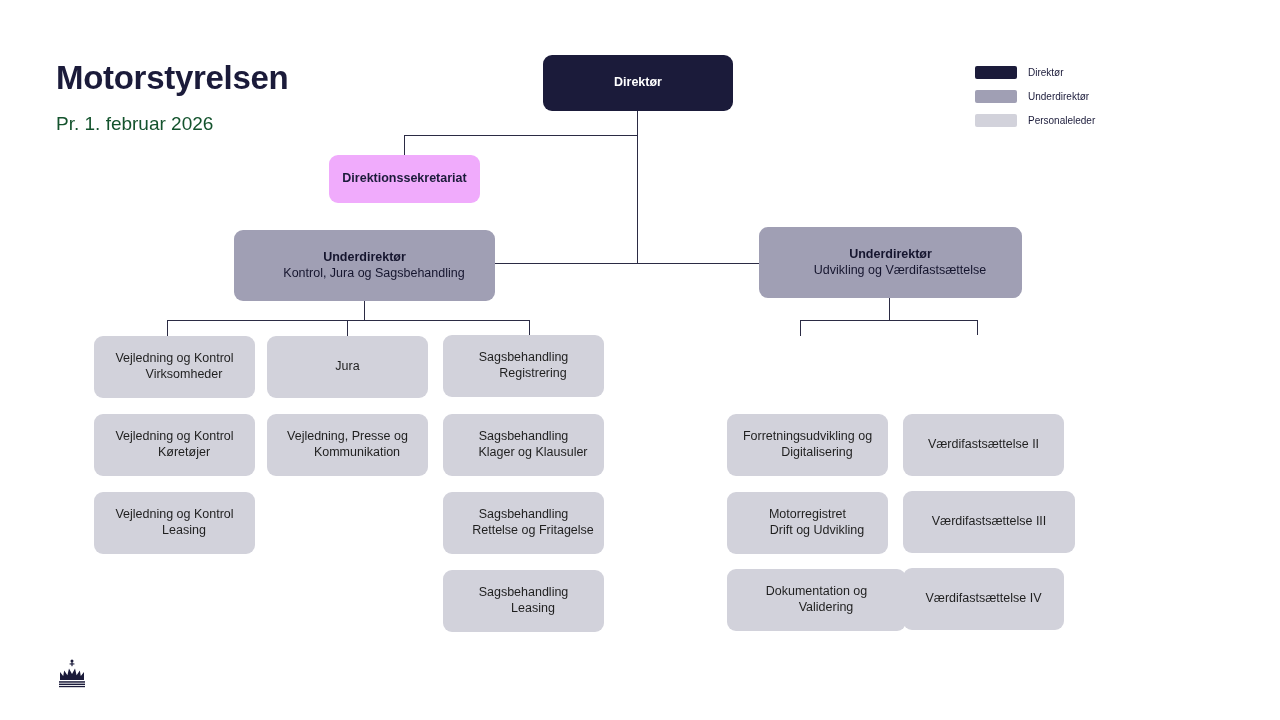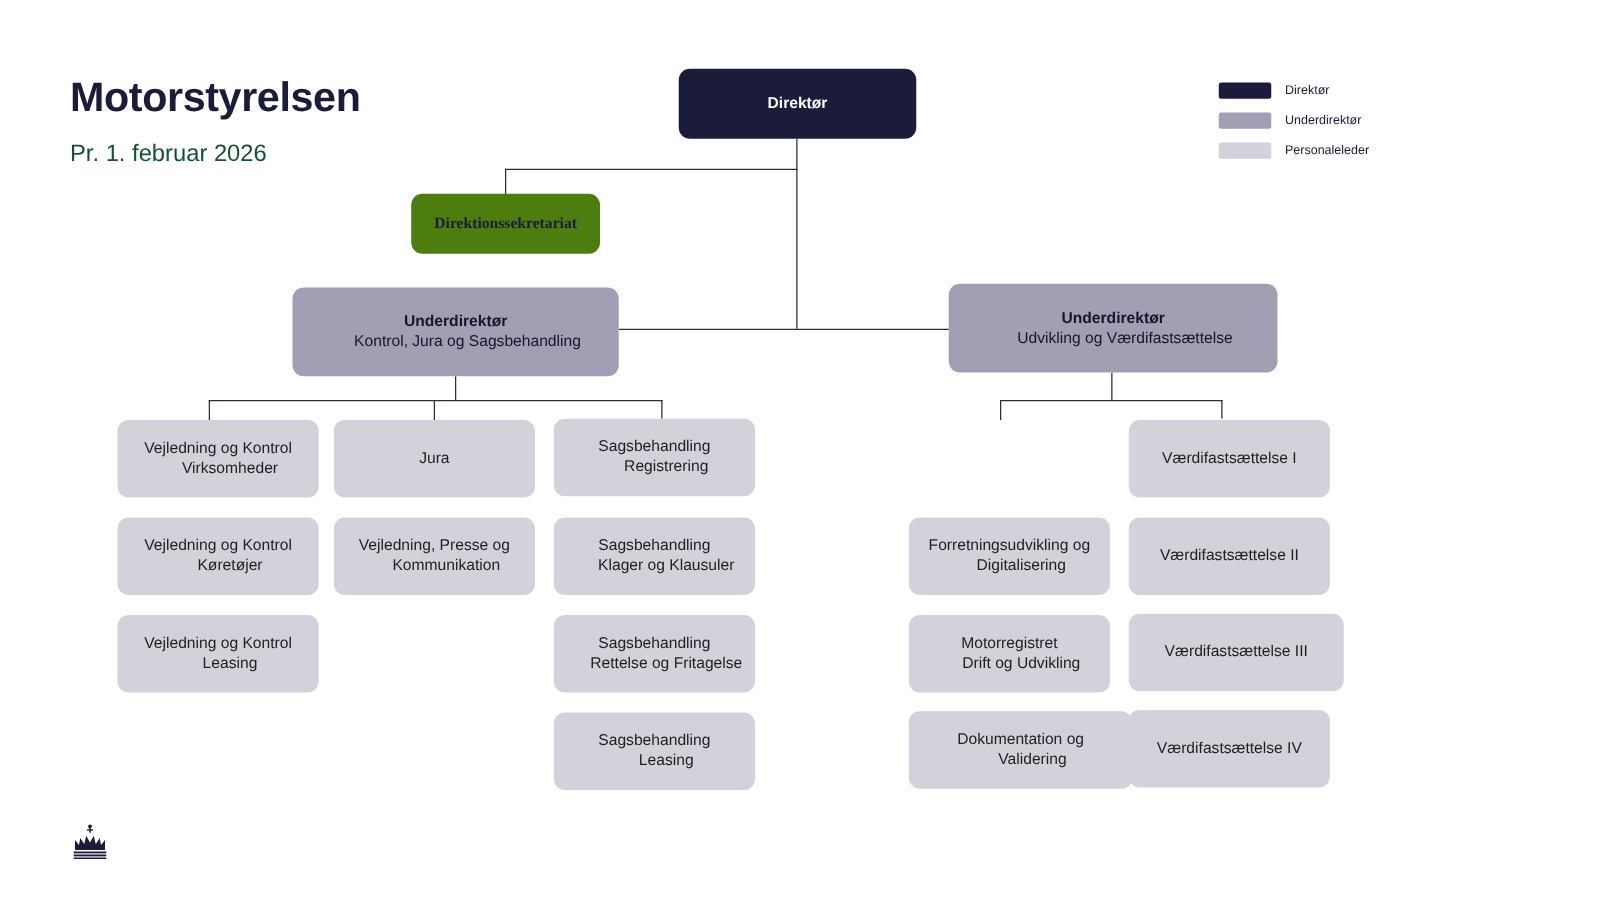--- a/index.html
+++ b/index.html
@@ -37,21 +37,21 @@
     position:absolute;box-sizing:border-box;border-radius:9px;
     display:flex;flex-direction:column;align-items:center;justify-content:center;
     text-align:center;line-height:1.25;padding:4px 8px;
   }
   .node .l1{font-size:12.5px;}
   .node .l2{font-size:12.5px;padding-left:19px;}
 
   .lvl-direktor{background:#1b1b3a;color:#ffffff;}
   .lvl-direktor .l1{font-weight:bold;font-size:12.5px;}
 
-  .lvl-sekretariat{background:#4d7c0f;color:#1b1b3a;font-family:Liberation Serif, serif;}
+  .lvl-sekretariat{background:#f0abfc;color:#1b1b3a;}
   .lvl-sekretariat .l1{font-weight:bold;}
 
   .lvl-underdirektor{background:#a09fb4;color:#15152e;}
   .lvl-underdirektor .l1{font-weight:bold;}
   .lvl-underdirektor .l2{font-weight:normal;}
 
   .lvl-personaleleder{background:#d2d2db;color:#1f1f1f;}
   .lvl-personaleleder .l1,.lvl-personaleleder .l2{font-weight:normal;font-size:12.5px;}
 
   
@@ -161,24 +161,20 @@
   </div>
   <div class="node lvl-personaleleder" style="left:727px;top:492px;width:161px;height:62px;justify-content:center;">
     <span class="l1">Motorregistret</span>
     <span class="l2">Drift og Udvikling</span>
   </div>
   <div class="node lvl-personaleleder" style="left:727px;top:569px;width:179px;height:62px;">
     <span class="l1">Dokumentation og</span>
     <span class="l2">Validering</span>
   </div>
 
-  <div class="node lvl-personaleleder" style="left:903px;top:336px;width:161px;height:62px;">
-    <span class="l1">Værdifastsættelse I</span>
-
-  </div>
   <div class="node lvl-personaleleder" style="left:903px;top:414px;width:161px;height:62px;">
     <span class="l1">Værdifastsættelse II</span>
 
   </div>
   <div class="node lvl-personaleleder" style="left:903px;top:491px;width:172px;height:62px;">
     <span class="l1">Værdifastsættelse III</span>
 
   </div>
   <div class="node lvl-personaleleder" style="left:903px;top:568px;width:161px;height:62px;">
     <span class="l1">Værdifastsættelse IV</span>

